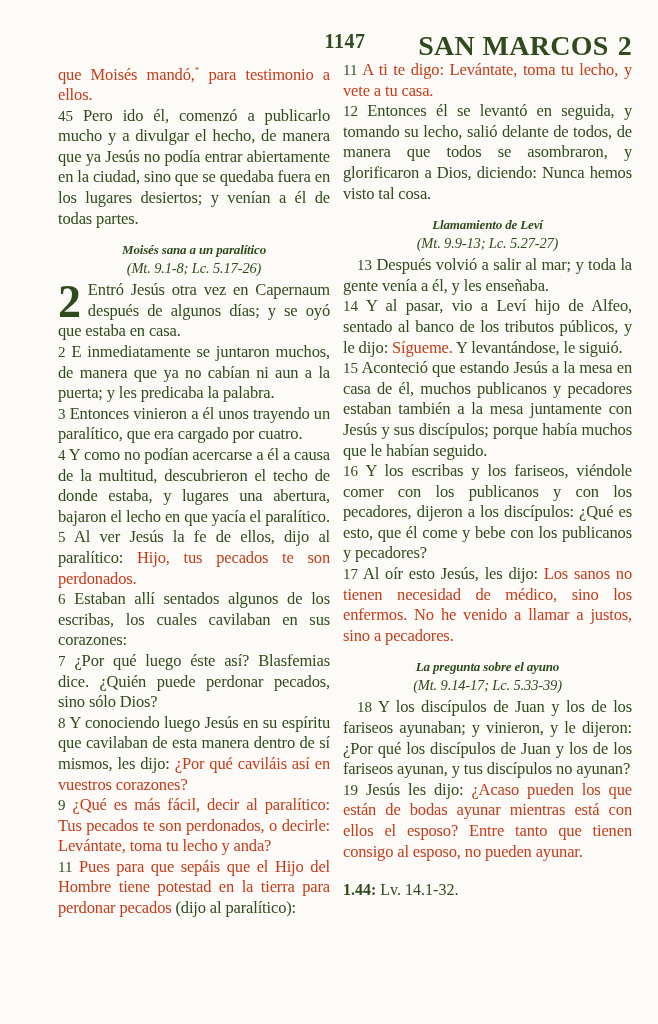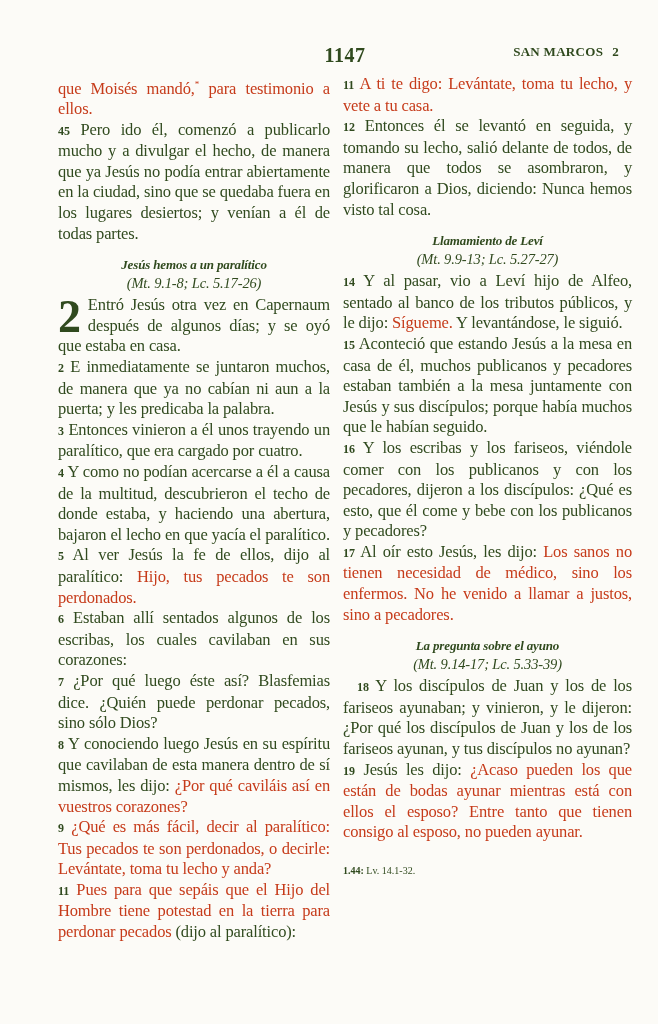--- a/index.html
+++ b/index.html
@@ -1,89 +1,90 @@
 <!DOCTYPE html>
 <html style="--ink: #304a1e; --red: #c63b1a; --paper: #fcfbf7;"><head>
 <meta charset="utf-8">
 <style>
   html,body{margin:0;padding:0;background:#ffffff;}
   .page{
     position:relative;
     width:658px;height:1024px;
     box-sizing:border-box;
-    padding:44px 26px 0 58px;
+    padding:30px 26px 0 58px;
     background:var(--paper,#fcfbf7);
     color:var(--ink,#304a1e);
     font-family:"Liberation Serif","DejaVu Serif",serif;
     overflow:hidden;
   }
   .header{position:relative;height:24px;margin-bottom:6px;}
   .page-number{
     position:absolute;left:0;right:0;text-align:center;
     font-weight:bold;font-size:20px;letter-spacing:.5px;
   }
   .book-title{
-    position:absolute;right:13px;top:0;
-    font-weight:bold;font-size:13px;letter-spacing:.3px;white-space:nowrap;
+    position:absolute;right:0;top:0;
+    font-weight:bold;font-size:28px;letter-spacing:.3px;white-space:nowrap;
   }
   .book-title .chap{margin-left:9px;}
-  .columns{display:flex;justify-content:space-between;}
+  .columns{display:flex;gap:13px;}
   .col{font-size:16.5px;line-height:20.6px;letter-spacing:-0.15px;text-align:justify;}
   .col.left{width:272px;}
   .col.right{width:289px;}
   .para{margin:0;}
   .para.indent{text-indent:14px;}
   .seg{color:var(--ink,#304a1e);}
   .seg.red{color:var(--red,#c63b1a);}
-  .vn{font-weight:bold;font-size:12px;letter-spacing:0;margin-top:25px;}
+  .vn{font-weight:normal;font-size:15px;letter-spacing:0;margin-top:25px;}
   .sup{font-size:9px;vertical-align:super;letter-spacing:0;}
   .heading{text-align:center;margin:11px 0 3px;}
   .sect-title{font-style:italic;font-weight:bold;font-size:13px;line-height:20px;}
   .sect-ref{font-style:italic;font-size:14.5px;line-height:17px;}
   .chapter-para .dropcap{
     float:left;font-weight:bold;font-size:46px;line-height:35px;
     padding:4px 7px 0 0;
   }
-  .footnote{font-size:10px;line-height:16px;margin-top:20px;text-align:left;letter-spacing:0;}
+  .footnote{font-size:16px;line-height:16px;margin-top:20px;text-align:left;letter-spacing:0;}
   .fn-bold{font-weight:bold;}
 </style>
 </head>
 <body>
 
 <div class="page">
   <div class="header">
     <span class="page-number">1147</span>
     <span class="book-title"><span>SAN MARCOS</span><span class="chap">2</span></span>
   </div>
   <div class="columns">
     <div class="col left" id="col-left">
         <p class="para"><span class="seg red">que Moisés mandó,</span><span class="seg red sup">*</span><span class="seg red"> para testimonio a ellos.</span></p>
         <p class="para"><span class="seg vn">45</span><span class="seg"> Pero ido él, comenzó a publicarlo mucho y a divulgar el hecho, de manera que ya Jesús no podía entrar abiertamente en la ciudad, sino que se quedaba fuera en los lugares desiertos; y venían a él de todas partes.</span></p>
         <div class="heading">
-          <div class="sect-title">Jesús hemos a un paralítico</div>
+          <div class="sect-title">Moisés sana a un paralítico</div>
           <div class="sect-ref">(Mt. 9.1-8; Lc. 5.17-26)</div>
         </div>
         <p class="para chapter-para"><span class="dropcap">2</span><span class="seg">Entró Jesús otra vez en Capernaum después de algunos días; y se oyó que estaba en casa.</span></p>
         <p class="para"><span class="seg vn">2</span><span class="seg"> E inmediatamente se juntaron muchos, de manera que ya no cabían ni aun a la puerta; y les predicaba la palabra.</span></p>
         <p class="para"><span class="seg vn">3</span><span class="seg"> Entonces vinieron a él unos trayendo un paralítico, que era cargado por cuatro.</span></p>
-        <p class="para"><span class="seg vn">4</span><span class="seg"> Y como no podían acercarse a él a causa de la multitud, descubrieron el techo de donde estaba, y haciendo una abertura, bajaron el lecho en que yacía el paralítico.</span></p>
+        <p class="para"><span class="seg vn">4</span><span class="seg"> Y como no podían acercarse a él a causa de la multitud, descubrieron el techo de donde estaba, y lugares una abertura, bajaron el lecho en que yacía el paralítico.</span></p>
         <p class="para"><span class="seg vn">5</span><span class="seg"> Al ver Jesús la fe de ellos, dijo al paralítico: </span><span class="seg red">Hijo, tus pecados te son perdonados.</span></p>
         <p class="para"><span class="seg vn">6</span><span class="seg"> Estaban allí sentados algunos de los escribas, los cuales cavilaban en sus corazones:</span></p>
         <p class="para"><span class="seg vn">7</span><span class="seg"> ¿Por qué luego éste así? Blasfemias dice. ¿Quién puede perdonar pecados, sino sólo Dios?</span></p>
         <p class="para"><span class="seg vn">8</span><span class="seg"> Y conociendo luego Jesús en su espíritu que cavilaban de esta manera dentro de sí mismos, les dijo: </span><span class="seg red">¿Por qué caviláis así en vuestros corazones?</span></p>
         <p class="para"><span class="seg vn">9</span><span class="seg"> </span><span class="seg red">¿Qué es más fácil, decir al paralítico: Tus pecados te son perdonados, o decirle: Levántate, toma tu lecho y anda?</span></p>
         <p class="para"><span class="seg vn">11</span><span class="seg"> </span><span class="seg red">Pues para que sepáis que el Hijo del Hombre tiene potestad en la tierra para perdonar pecados </span><span class="seg">(dijo al paralítico):</span></p>
       </div>
     <div class="col right" id="col-right">
         <p class="para"><span class="seg vn">11</span><span class="seg"> </span><span class="seg red">A ti te digo: Levántate, toma tu lecho, y vete a tu casa.</span></p>
         <p class="para"><span class="seg vn">12</span><span class="seg"> Entonces él se levantó en seguida, y tomando su lecho, salió delante de todos, de manera que todos se asombraron, y glorificaron a Dios, diciendo: Nunca hemos visto tal cosa.</span></p>
         <div class="heading">
           <div class="sect-title">Llamamiento de Leví</div>
           <div class="sect-ref">(Mt. 9.9-13; Lc. 5.27-27)</div>
         </div>
+        <p class="para indent"><span class="seg vn">13</span><span class="seg"> Después volvió a salir al mar; y toda la gente venía a él, y les enseñaba.</span></p>
         <p class="para"><span class="seg vn">14</span><span class="seg"> Y al pasar, vio a Leví hijo de Alfeo, sentado al banco de los tributos públicos, y le dijo: </span><span class="seg red">Sígueme.</span><span class="seg"> Y levantándose, le siguió.</span></p>
         <p class="para"><span class="seg vn">15</span><span class="seg"> Aconteció que estando Jesús a la mesa en casa de él, muchos publicanos y pecadores estaban también a la mesa juntamente con Jesús y sus discípulos; porque había muchos que le habían seguido.</span></p>
         <p class="para"><span class="seg vn">16</span><span class="seg"> Y los escribas y los fariseos, viéndole comer con los publicanos y con los pecadores, dijeron a los discípulos: ¿Qué es esto, que él come y bebe con los publicanos y pecadores?</span></p>
         <p class="para"><span class="seg vn">17</span><span class="seg"> Al oír esto Jesús, les dijo: </span><span class="seg red">Los sanos no tienen necesidad de médico, sino los enfermos. No he venido a llamar a justos, sino a pecadores.</span></p>
         <div class="heading">
           <div class="sect-title">La pregunta sobre el ayuno</div>
           <div class="sect-ref">(Mt. 9.14-17; Lc. 5.33-39)</div>
         </div>
         <p class="para indent"><span class="seg vn">18</span><span class="seg"> Y los discípulos de Juan y los de los fariseos ayunaban; y vinieron, y le dijeron: ¿Por qué los discípulos de Juan y los de los fariseos ayunan, y tus discípulos no ayunan?</span></p>
         <p class="para"><span class="seg vn">19</span><span class="seg"> Jesús les dijo: </span><span class="seg red">¿Acaso pueden los que están de bodas ayunar mientras está con ellos el esposo? Entre tanto que tienen consigo al esposo, no pueden ayunar.</span></p>

